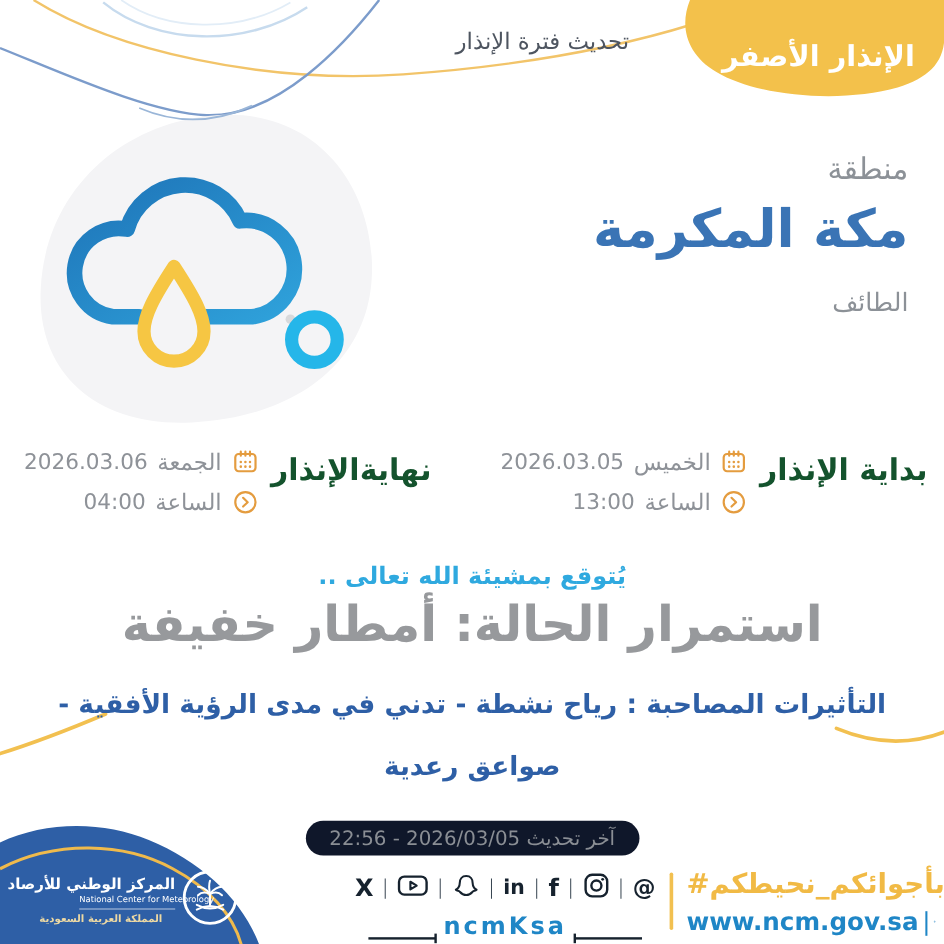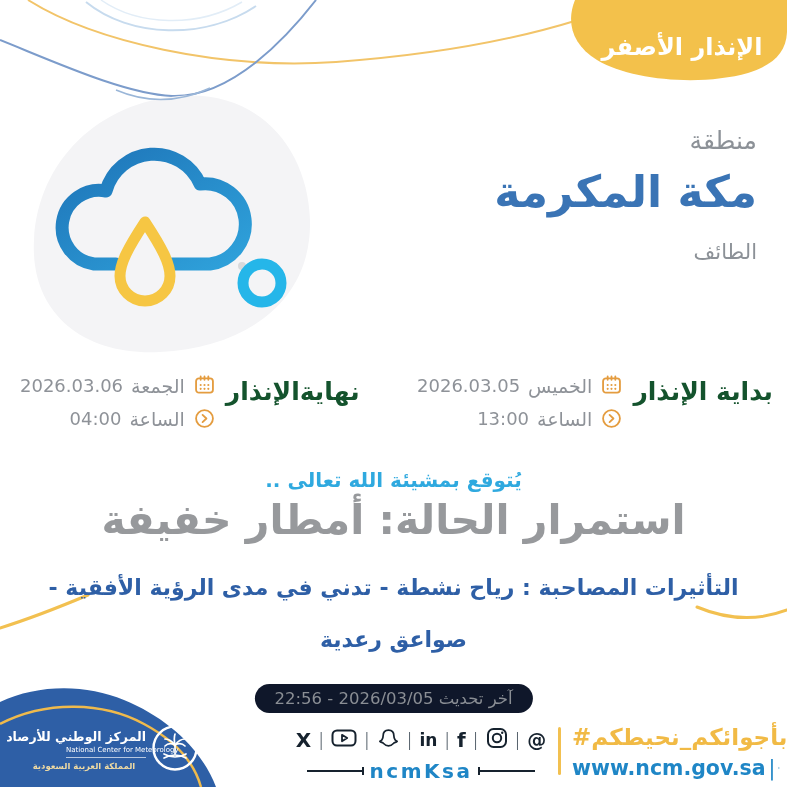--- a/index.html
+++ b/index.html
@@ -60,21 +60,21 @@
   .emblem{position:absolute;left:150px;top:723px;}
   .logo-text{position:absolute;left:22px;top:729px;width:124px;text-align:center;color:#ffffff;}
   .logo-ar{font-size:12.5px;font-weight:700;direction:rtl;white-space:nowrap;}
   .logo-en{font-size:7px;margin-top:2px;white-space:nowrap;border-bottom:1px solid rgba(255,255,255,.65);padding-bottom:3px;margin-left:44px;}
   .logo-country{font-size:8.5px;color:#EDD9A3;margin-top:3px;direction:rtl;font-weight:bold;}
 
   .social{position:absolute;left:290px;top:727px;width:262px;}
   .icons-row{display:flex;justify-content:center;align-items:center;gap:7px;color:#16222E;height:26px;}
   .icons-row .sep{font-size:17px;font-weight:300;color:#2C3A47;}
   .icon-text{font-weight:800;font-size:20px;line-height:1;}
-  .handle-row{margin-top:6px;display:flex;justify-content:center;align-items:center;gap:7px;}
+  .handle-row{margin-top:6px;display:flex;justify-content:center;align-items:flex-end;gap:7px;}
   .handle{font-size:20px;font-weight:700;color:#1F86C6;letter-spacing:2.5px;}
   .h-line{height:2px;width:56px;background:#16222E;position:relative;}
   .h-line.left::after{content:"";position:absolute;right:-1px;top:-3px;width:2px;height:8px;background:#16222E;}
   .h-line.right::before{content:"";position:absolute;left:-1px;top:-3px;width:2px;height:8px;background:#16222E;}
 
   .vbar{position:absolute;left:558px;top:727px;width:3px;height:48px;background:#F2C050;border-radius:2px;}
 
   .right-block{position:absolute;left:572px;top:724px;width:208px;text-align:center;}
   .hashtag{display:flex;direction:ltr;
     font-size:23px;font-weight:700;color:#F1BA45;line-height:1.2;}
@@ -99,20 +99,21 @@
     <path d="M 575,0 C 566,22 572,45 597,60 C 632,81 702,86 748,73 C 773,65 786,53 787,32 L 787,0 Z" fill="#F3C14B"></path>
 
     <path d="M 0,628 C 32,618 62,606 88,595" fill="none" stroke="#F2C050" stroke-width="3" stroke-linecap="round"></path>
     <path d="M 697,607 C 728,620 758,621 787,610" fill="none" stroke="#F2C050" stroke-width="3" stroke-linecap="round"></path>
 
     <path d="M 0,702 C 38,684 86,684 124,700 C 168,718 202,750 216,787 L 0,787 Z" fill="#2E5FA6"></path>
     <path d="M 0,724 C 46,700 104,702 144,724 C 174,740 194,762 201,787" fill="none" stroke="#EFBA4C" stroke-width="2.5"></path>
   </svg>
 
   <div class="badge-label">الإنذار الأصفر</div>
+  <div class="subtitle">تحديث فترة الإنذار</div>
 
   <div class="illustration">
     <svg viewBox="0 0 300 290" width="300" height="290">
       <defs>
         <linearGradient id="cloudGrad" x1="0" y1="0" x2="1" y2="1">
           <stop offset="0" stop-color="#1E74B8"></stop>
           <stop offset="1" stop-color="#2FA2DB"></stop>
         </linearGradient>
       </defs>
       <path d="M 160,16 C 80,22 18,80 14,160 C 10,232 62,276 140,272 C 225,268 292,222 290,140 C 288,70 240,10 160,16 Z" fill="#F4F4F6"></path>

